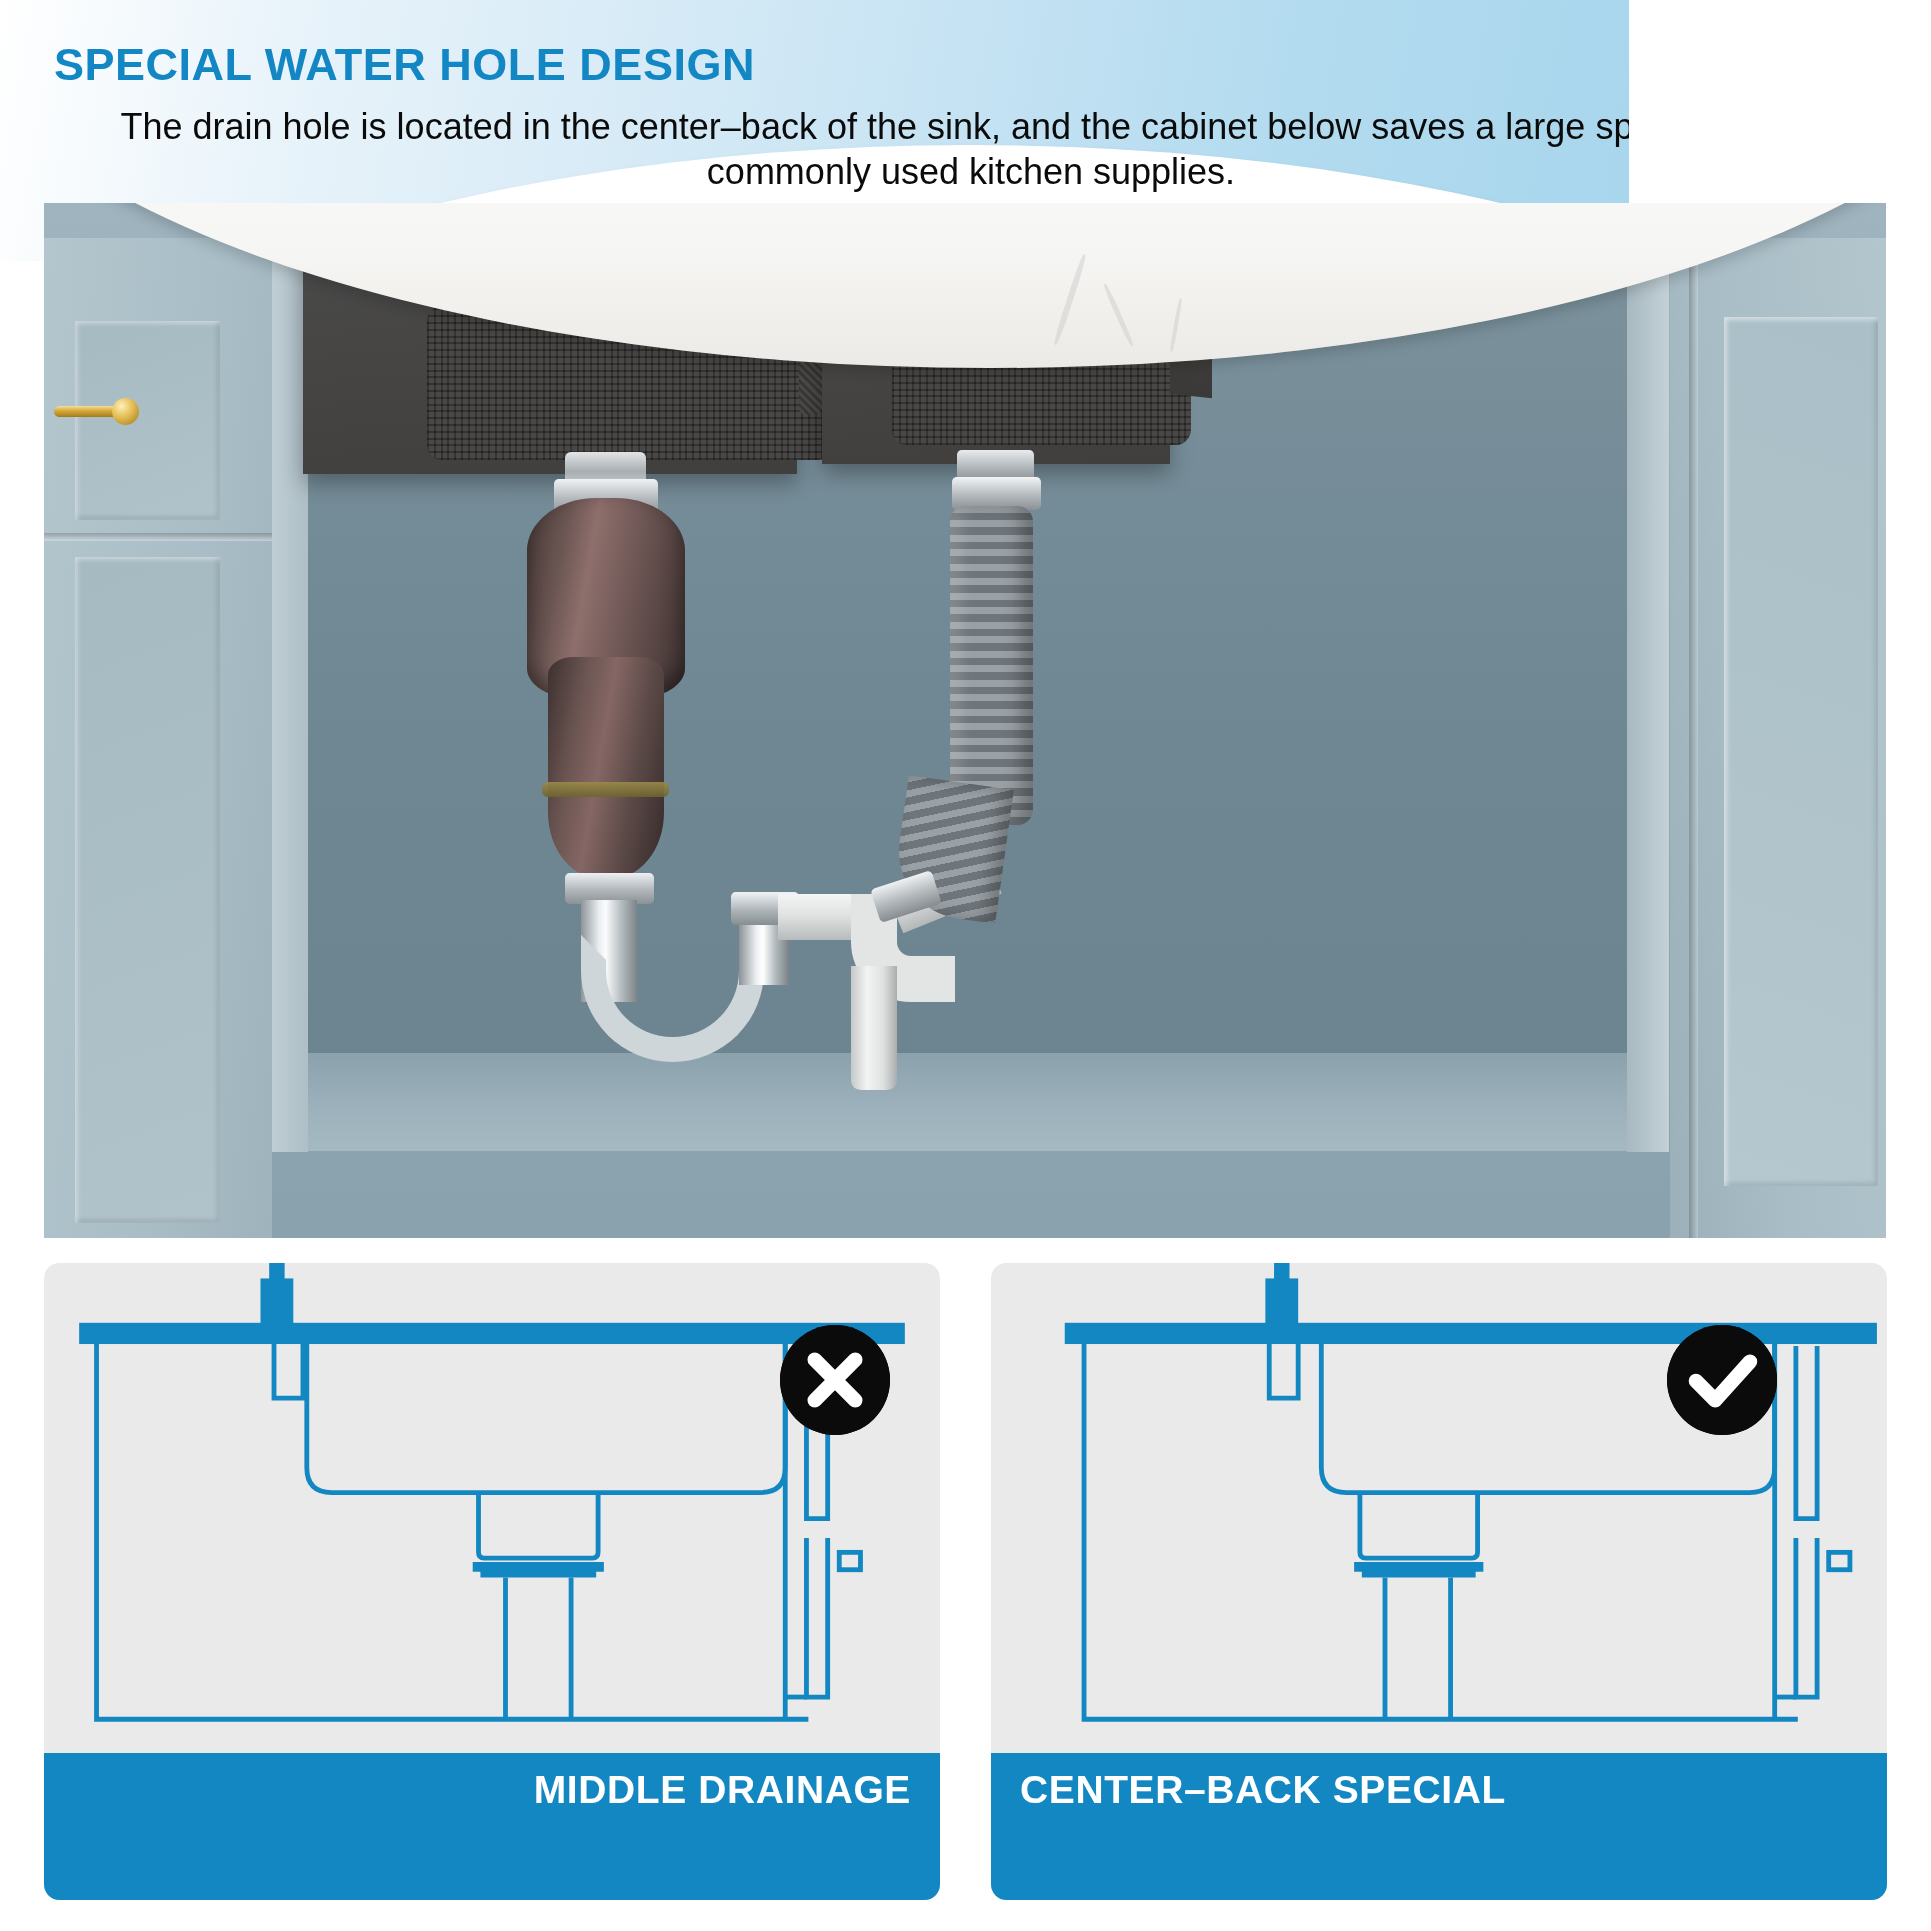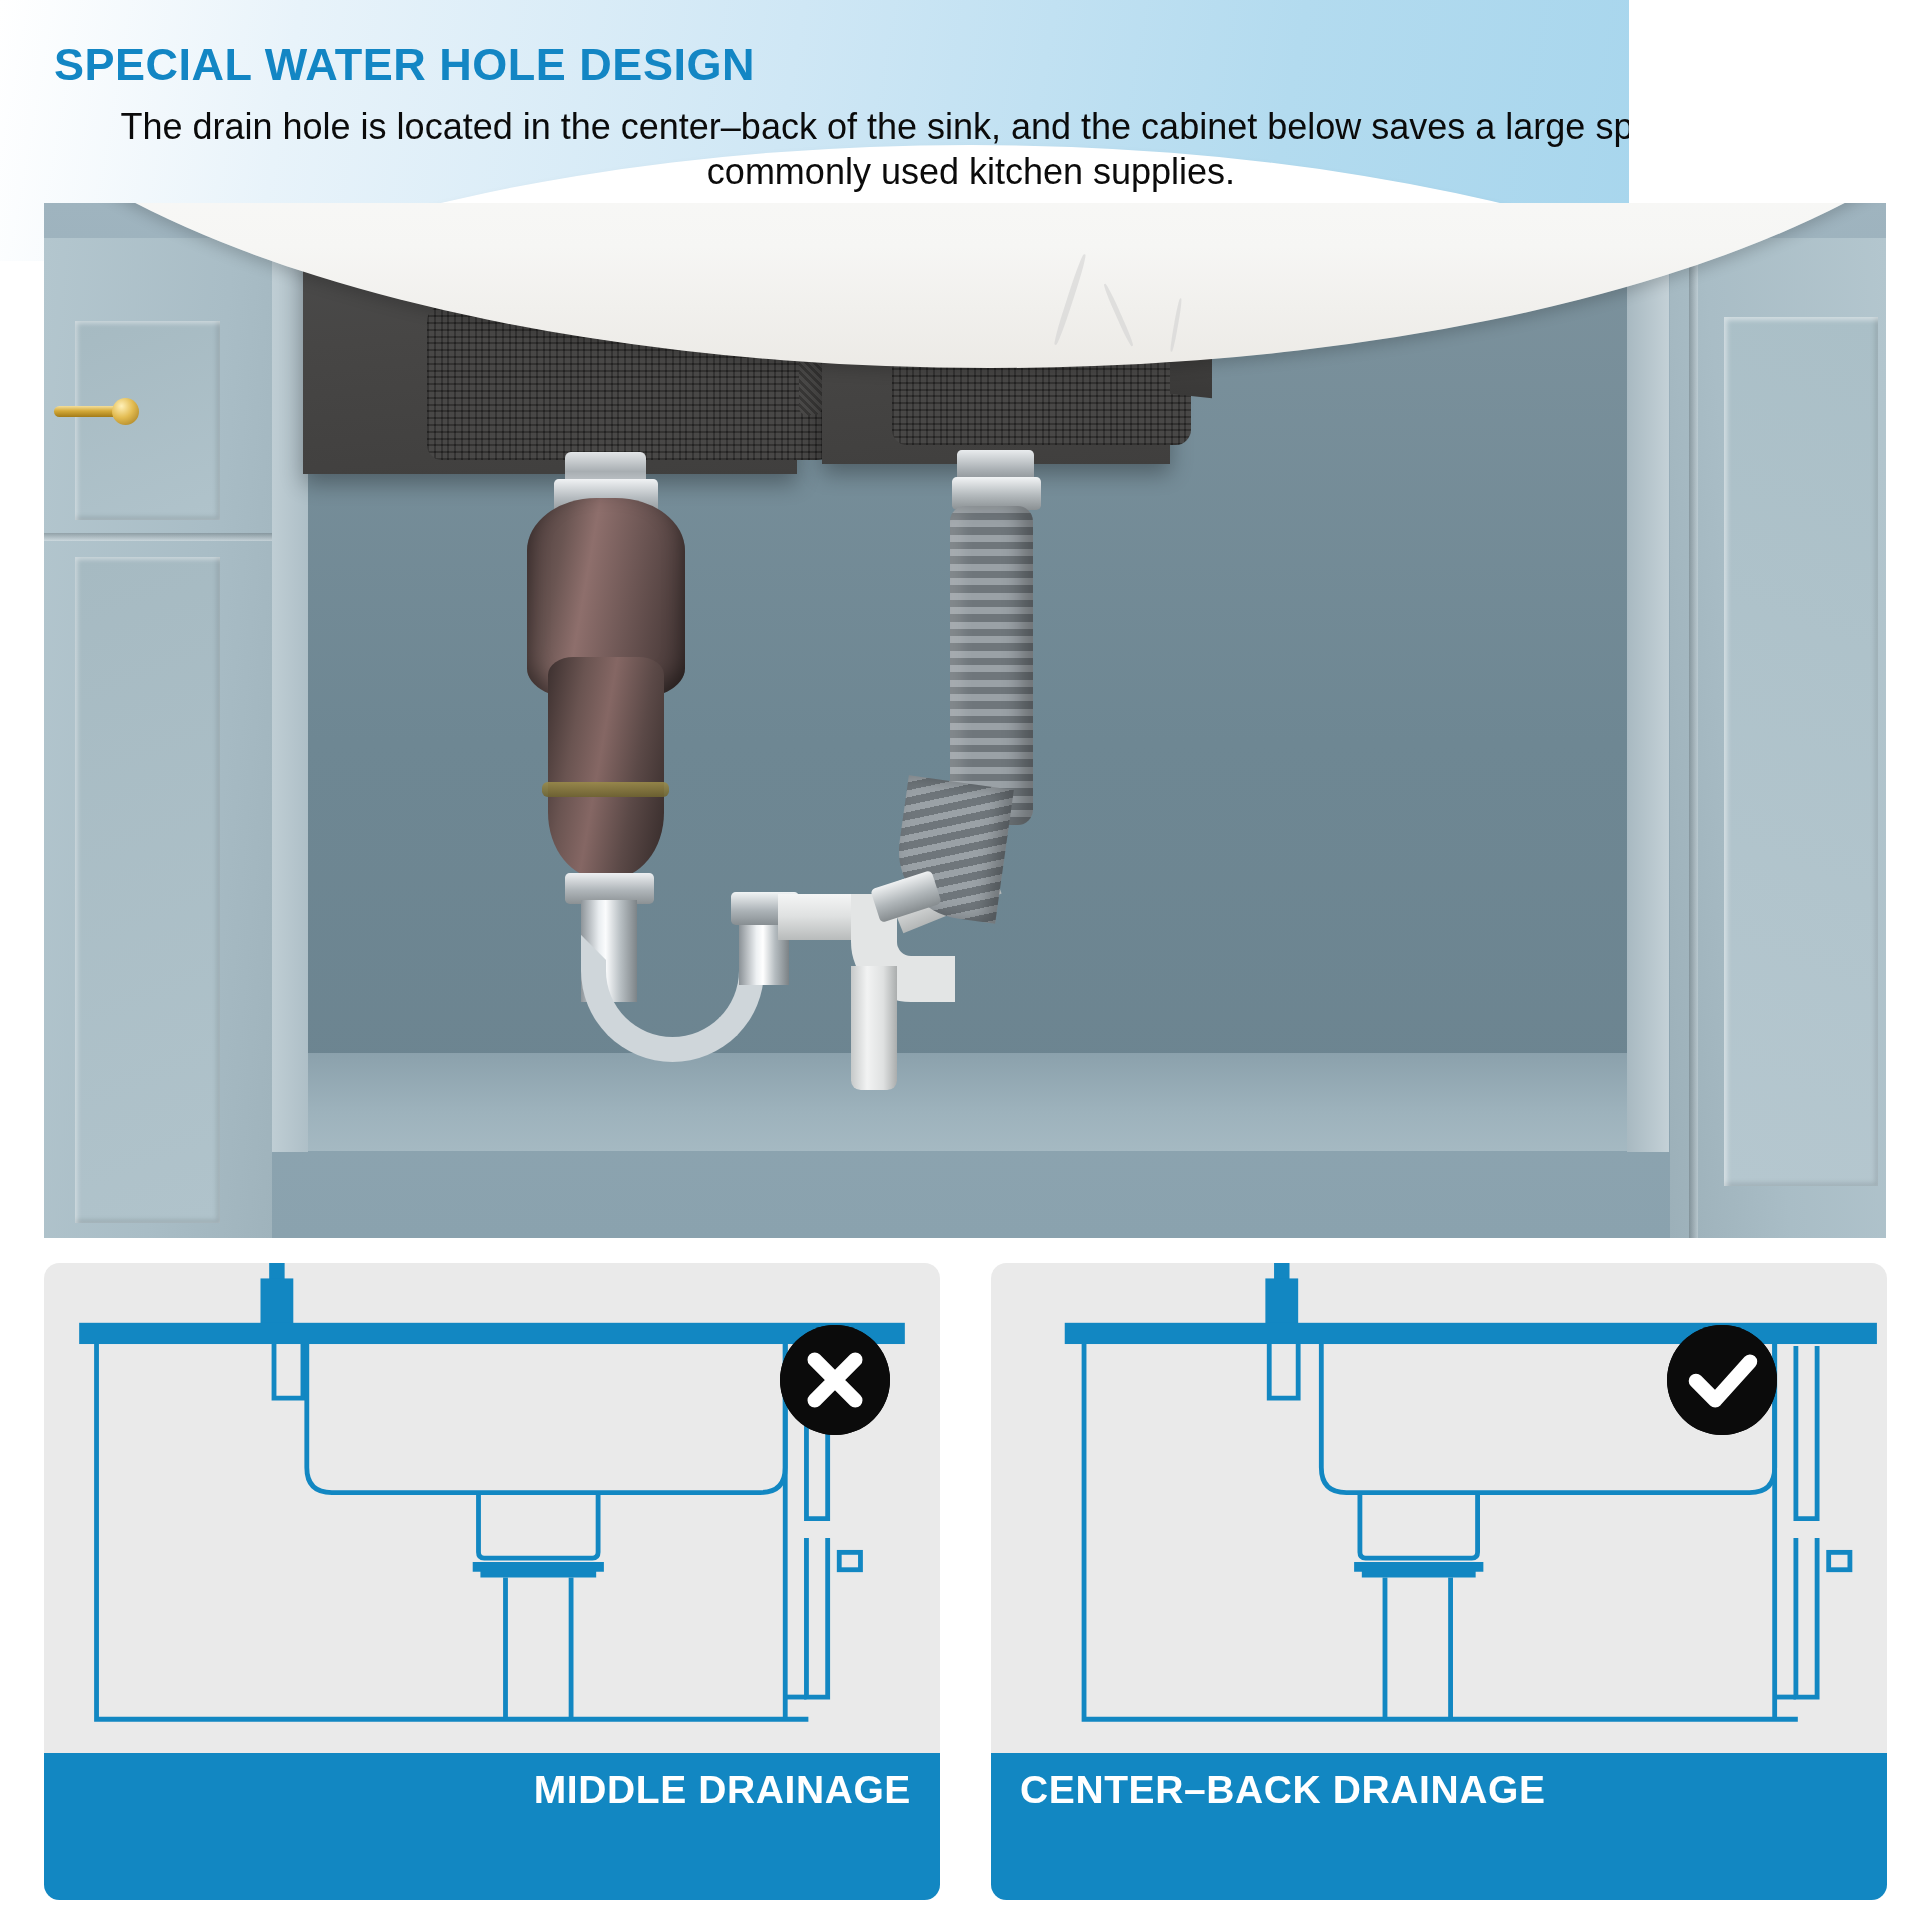--- a/index.html
+++ b/index.html
@@ -420,16 +420,16 @@
       </g>
     </svg>
     <div class="badge badge-right">
       <svg width="110" height="110" viewBox="0 0 114 114">
         <circle cx="57" cy="57" r="57" fill="#0b0b0b"></circle>
         <path d="M30 58 L50 78 L86 38" stroke="#ffffff" stroke-width="15" stroke-linecap="round" stroke-linejoin="round" fill="none"></path>
       </svg>
     </div>
   </div>
   <div class="card-label">
-    <div class="t">CENTER–BACK DRAINAGE</div>
+    <div class="t">CENTER–BACK SPECIAL</div>
   </div>
 </div>
 
 
 </body></html>

